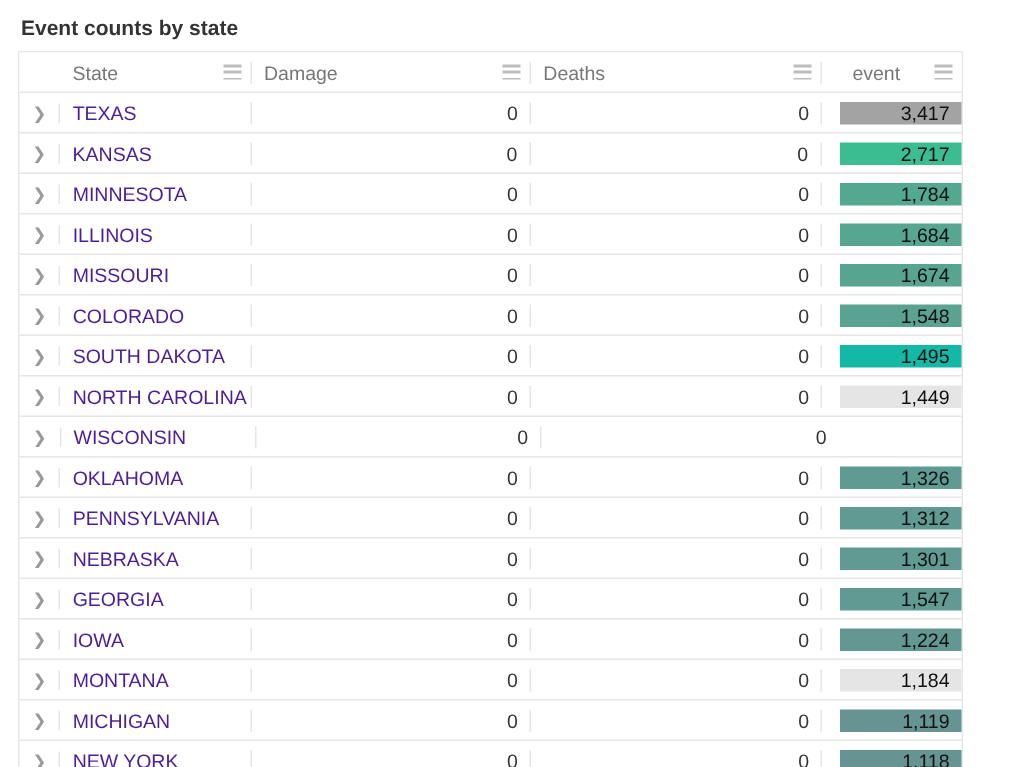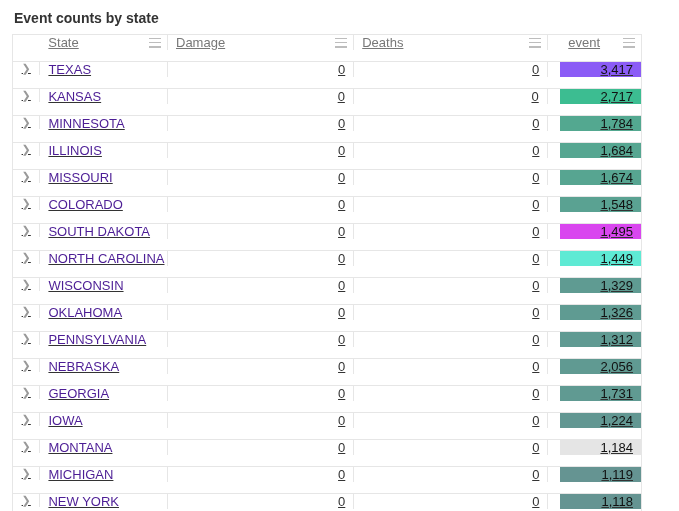--- a/index.html
+++ b/index.html
@@ -18,23 +18,22 @@
     color: #333;
     padding: 2px 0 8px 2px;
   }
   .grid {
     border: 1px solid #e6e6e6;
     width: 630px;
   }
   .row {
     display: flex;
     height: 27px;
-    align-items: flex-start;
+    align-items: center;
     border-bottom: 1px solid #e6e6e6;
-    text-decoration: underline;
   }
   .row:last-child { border-bottom: none; }
   .header-row {
     background: #fff;
     color: #777;
   }
   .cell {
     display: flex;
     align-items: center;
     padding: 0 8px;
@@ -128,21 +127,21 @@
   </div>
 
   <div id="rows">
       <div class="row data-row">
         <div class="cell expand-col">
           <span class="chevron">❯</span>
         </div>
         <div class="cell state-col">TEXAS</div>
         <div class="cell damage-col">0</div>
         <div class="cell deaths-col">0</div>
-        <div class="cell event-col" style="background: #8b5cf6; padding-left: 12px;">3,417</div>
+        <div class="cell event-col" style="background: #a3a3a3; padding-left: 12px;">3,417</div>
       </div>
       <div class="row data-row">
         <div class="cell expand-col">
           <span class="chevron">❯</span>
         </div>
         <div class="cell state-col">KANSAS</div>
         <div class="cell damage-col">0</div>
         <div class="cell deaths-col">0</div>
         <div class="cell event-col" style="background: rgb(60, 189, 145); padding-left: 43px;">2,717</div>
       </div>
@@ -182,39 +181,38 @@
         <div class="cell deaths-col">0</div>
         <div class="cell event-col" style="background: rgb(90, 162, 146);">1,548</div>
       </div>
       <div class="row data-row">
         <div class="cell expand-col">
           <span class="chevron">❯</span>
         </div>
         <div class="cell state-col">SOUTH DAKOTA</div>
         <div class="cell damage-col">0</div>
         <div class="cell deaths-col">0</div>
-        <div class="cell event-col" style="background: #d946ef;">1,495</div>
+        <div class="cell event-col" style="background: #14b8a6;">1,495</div>
       </div>
       <div class="row data-row">
         <div class="cell expand-col">
           <span class="chevron">❯</span>
         </div>
         <div class="cell state-col">NORTH CAROLINA</div>
         <div class="cell damage-col">0</div>
         <div class="cell deaths-col">0</div>
-        <div class="cell event-col" style="background: #5eead4;">1,449</div>
+        <div class="cell event-col" style="background: #e5e5e5;">1,449</div>
       </div>
       <div class="row data-row">
         <div class="cell expand-col">
           <span class="chevron">❯</span>
         </div>
         <div class="cell state-col">WISCONSIN</div>
         <div class="cell damage-col">0</div>
         <div class="cell deaths-col">0</div>
-        <div class="cell event-col" style="background: rgb(95, 155, 146);">1,329</div>
       </div>
       <div class="row data-row">
         <div class="cell expand-col">
           <span class="chevron">❯</span>
         </div>
         <div class="cell state-col">OKLAHOMA</div>
         <div class="cell damage-col">0</div>
         <div class="cell deaths-col">0</div>
         <div class="cell event-col" style="background: rgb(95, 155, 146);">1,326</div>
       </div>
@@ -227,30 +225,30 @@
         <div class="cell deaths-col">0</div>
         <div class="cell event-col" style="background: rgb(96, 154, 146);">1,312</div>
       </div>
       <div class="row data-row">
         <div class="cell expand-col">
           <span class="chevron">❯</span>
         </div>
         <div class="cell state-col">NEBRASKA</div>
         <div class="cell damage-col">0</div>
         <div class="cell deaths-col">0</div>
-        <div class="cell event-col" style="background: rgb(96, 154, 146);">2,056</div>
+        <div class="cell event-col" style="background: rgb(96, 154, 146);">1,301</div>
       </div>
       <div class="row data-row">
         <div class="cell expand-col">
           <span class="chevron">❯</span>
         </div>
         <div class="cell state-col">GEORGIA</div>
         <div class="cell damage-col">0</div>
         <div class="cell deaths-col">0</div>
-        <div class="cell event-col" style="background: rgb(96, 154, 146);">1,731</div>
+        <div class="cell event-col" style="background: rgb(96, 154, 146);">1,547</div>
       </div>
       <div class="row data-row">
         <div class="cell expand-col">
           <span class="chevron">❯</span>
         </div>
         <div class="cell state-col">IOWA</div>
         <div class="cell damage-col">0</div>
         <div class="cell deaths-col">0</div>
         <div class="cell event-col" style="background: rgb(98, 151, 146);">1,224</div>
       </div>

